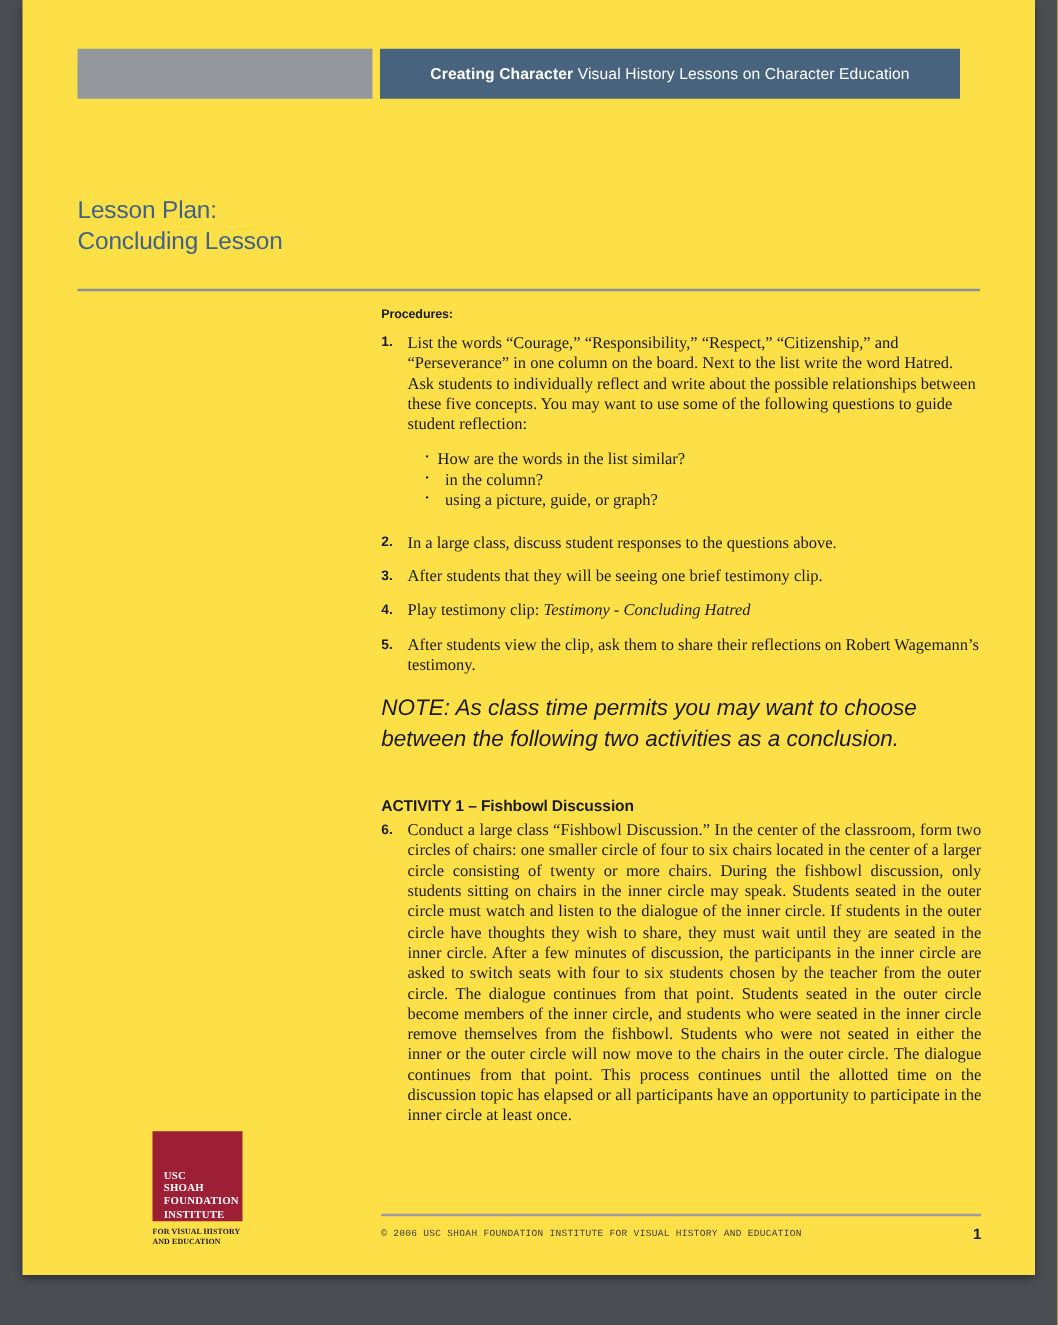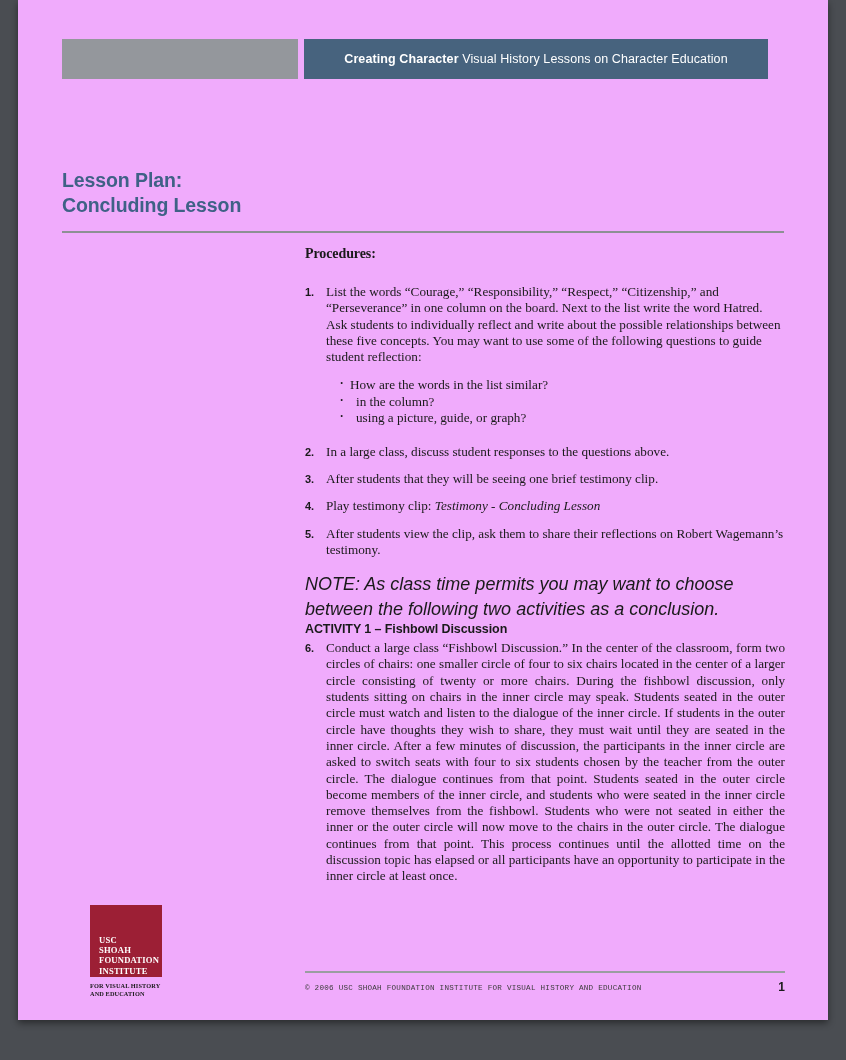--- a/index.html
+++ b/index.html
@@ -16,21 +16,21 @@
     position: relative;
   }
 
   
   #page-sheet {
     position: absolute;
     left: 18px;
     top: 0;
     width: 810px;
     height: 1020px;
-    background: #f0abfc;
+    background: #fde047;
     box-shadow: 0 3px 7px rgba(0,0,0,0.45);
     overflow: hidden;
   }
 
   
   .banner-row {
     position: absolute;
     left: 0;
     top: 39px;
     width: 810px;
@@ -59,25 +59,25 @@
     white-space: nowrap;
   }
   .banner-title .bold {
     font-weight: bold;
   }
 
   
   .lesson-title {
     position: absolute;
     left: 44px;
-    top: 168px;
+    top: 156px;
     width: 500px;
     color: #3f6186;
     font-size: 19.5px;
-    font-weight: bold;
+    font-weight: normal;
     line-height: 25px;
     letter-spacing: -0.1px;
   }
   .lesson-title .line2 { display: block; }
 
   .title-rule {
     position: absolute;
     left: 44px;
     top: 231px;
     width: 722px;
@@ -87,25 +87,25 @@
 
   
   .body-col {
     position: absolute;
     left: 287px;
     top: 246px;
     width: 480px;
   }
 
   .section-head {
-    font-family: Liberation Serif, serif;
-    font-weight: bold;
-    font-size: 14px;
-    color: #1a1a1a;
-    margin: 0 0 22px 0;
+    font-family: Liberation Sans, sans-serif;
+    font-weight: bold;
+    font-size: 10px;
+    color: #1a1a1a;
+    margin: 0 0 9px 0;
     letter-spacing: -0.1px;
   }
 
   .activity-head {
     font-family: "Liberation Sans", sans-serif;
     font-weight: bold;
     font-size: 12.5px;
     color: #1a1a1a;
     margin: 0 0 4px 0;
     letter-spacing: -0.1px;
@@ -161,30 +161,30 @@
   .note {
     font-family: Liberation Sans, sans-serif;
     font-style: italic;
     font-size: 18px;
     line-height: 25px;
     color: #1a1a1a;
     margin: 14px 0 0 0;
   }
   .note .note-label { font-style: italic; }
 
-  .activity-block { }
+  .activity-block { margin-top: 34px; }
 
   .para-justify {
     text-align: justify;
   }
 
   
   .logo-wrap {
     position: absolute;
-    left: 28px;
+    left: 60px;
     top: 905px;
     width: 90px;
     padding-left: 44px;
   }
   .logo-square {
     width: 72px;
     height: 72px;
     background: #9c1f35;
     position: relative;
   }
@@ -282,21 +282,21 @@
       <span>In a large class, discuss student responses to the questions above.</span>
     </div>
 
     <div class="num-item">
       <span class="num">3.</span>
       <span>After students that they will be seeing one brief testimony clip.</span>
     </div>
 
     <div class="num-item">
       <span class="num">4.</span>
-      <span>Play testimony clip: </span><span class="italic">Testimony - Concluding Lesson</span>
+      <span>Play testimony clip: </span><span class="italic">Testimony - Concluding Hatred</span>
     </div>
 
     <div class="num-item">
       <span class="num">5.</span>
       <span>After students view the clip, ask them to share their reflections on Robert Wagemann’s testimony.</span>
     </div>
 
     <p class="note">
       <span class="note-label">NOTE:</span><span> As class time permits you may want to choose between the following two activities as a conclusion.</span>
     </p>

